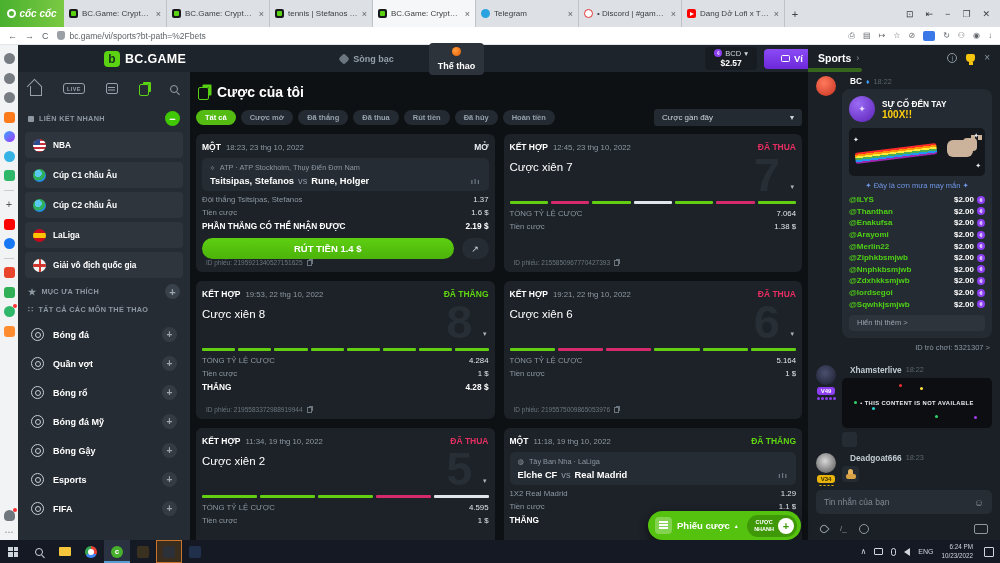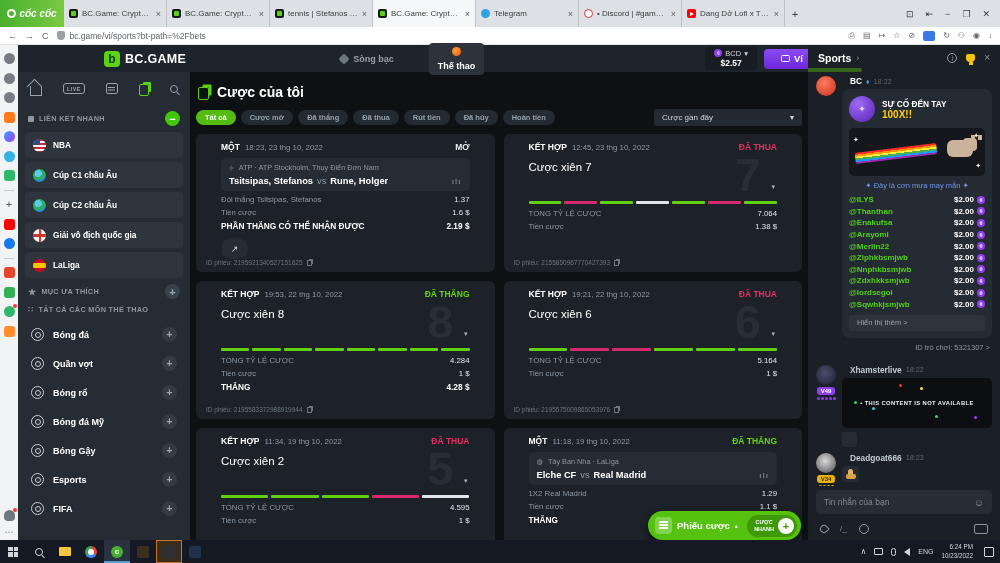--- a/index.html
+++ b/index.html
@@ -113,21 +113,21 @@
 
   
   .main { position:absolute; top:72px; left:190px; width:618px; bottom:23px; background:#0e1114; padding:10px 6px 0 6px; overflow:hidden; }
   .mtitle { display:flex; align-items:center; gap:8px; color:#fff; font-size:14px; font-weight:bold; margin:2px 0 9px 2px; }
   .docsico2 { width:11px; height:13px; border:1.5px solid #57cf12; border-radius:2px; box-shadow:3.5px -3.5px 0 -1px #57cf12; margin-top:3px; }
   .filters { display:flex; gap:5px; align-items:center; }
   .pill { height:15px; padding:0 9px; border-radius:8px; background:#242a31; color:#94a0ab; font-size:7.5px; font-weight:bold; display:flex; align-items:center; white-space:nowrap; }
   .pill.active { background:#53bb11; color:#fff; }
   .sortbox { margin-left:auto; width:148px; height:17px; background:#242a31; border-radius:3px; color:#cdd6dd; font-size:8px; display:flex; align-items:center; justify-content:space-between; padding:0 8px; }
   .cards { display:grid; grid-template-columns:1fr 1fr; gap:9px; margin-top:8px; }
-  .card { background:#1d2228; border-radius:6px; padding:8px 25px; height:138px; position:relative; overflow:hidden; }
+  .card { background:#1d2228; border-radius:6px; padding:8px 6px; height:138px; position:relative; overflow:hidden; }
   .chead { display:flex; align-items:baseline; gap:5px; font-size:7.8px; color:#8d98a3; }
   .ctype { color:#fff; font-weight:bold; font-size:8.5px; }
   .cstatus { margin-left:auto; font-weight:bold; font-size:8.5px; }
   .cstatus.open { color:#e8edf1; } .cstatus.won { color:#5fd611; } .cstatus.lost { color:#e62e62; }
   .matchbox { background:#262c33; border-radius:5px; padding:5px 8px; margin-top:6px; }
   .league { font-size:7.3px; color:#8d98a3; display:flex; gap:5px; align-items:center; }
   .teams { font-size:9.3px; color:#fff; font-weight:bold; margin-top:4px; display:flex; align-items:center; }
   .vs { color:#8d98a3; font-weight:normal; margin:0 4px; }
   .statsico { margin-left:auto; color:#717d88; font-size:8px; letter-spacing:1px; }
   .krow { display:flex; justify-content:space-between; font-size:7.8px; color:#8d98a3; margin-top:4px; }
@@ -429,27 +429,27 @@
           <span class="flagc globe"></span>
           <span>Cúp C1 châu Âu</span>
         </div>
 
         <div class="quick-item">
           <span class="flagc globe"></span>
           <span>Cúp C2 châu Âu</span>
         </div>
 
         <div class="quick-item">
+          <span class="flagc spain"></span>
+          <span>LaLiga</span>
+        </div>
+
+        <div class="quick-item">
           <span class="flagc england"></span>
           <span>Giải vô địch quốc gia</span>
-        </div>
-
-        <div class="quick-item">
-          <span class="flagc spain"></span>
-          <span>LaLiga</span>
         </div>
       </div>
     <div class="ssection">
       <span class="star">★</span>
       <span>MỤC ƯA THÍCH</span>
       <span class="roundbtn gray">+</span>
     </div>
     <div class="ssection">
       <span class="grid4">∷</span>
       <span>TẤT CẢ CÁC MÔN THỂ THAO</span>
@@ -554,20 +554,21 @@
           </div>
         <div class="krow">
             <span>Tiền cược</span>
             <span class="val">1.6 $</span>
           </div>
         <div class="krow bold">
             <span>PHẦN THẮNG CÓ THỂ NHẬN ĐƯỢC</span>
             <span class="val">2.19 $</span>
           </div>
         <div class="cashrow">
+          <div class="cashbtn">RÚT TIỀN 1.4 $</div>
           <div class="sharebtn">↗</div>
         </div>
         <div class="betid">
             <span>ID phiếu: 2195921340527151625</span>
             <span class="copyico"></span>
           </div>
       </div>
 
       <div class="card">
         <div class="chead">

